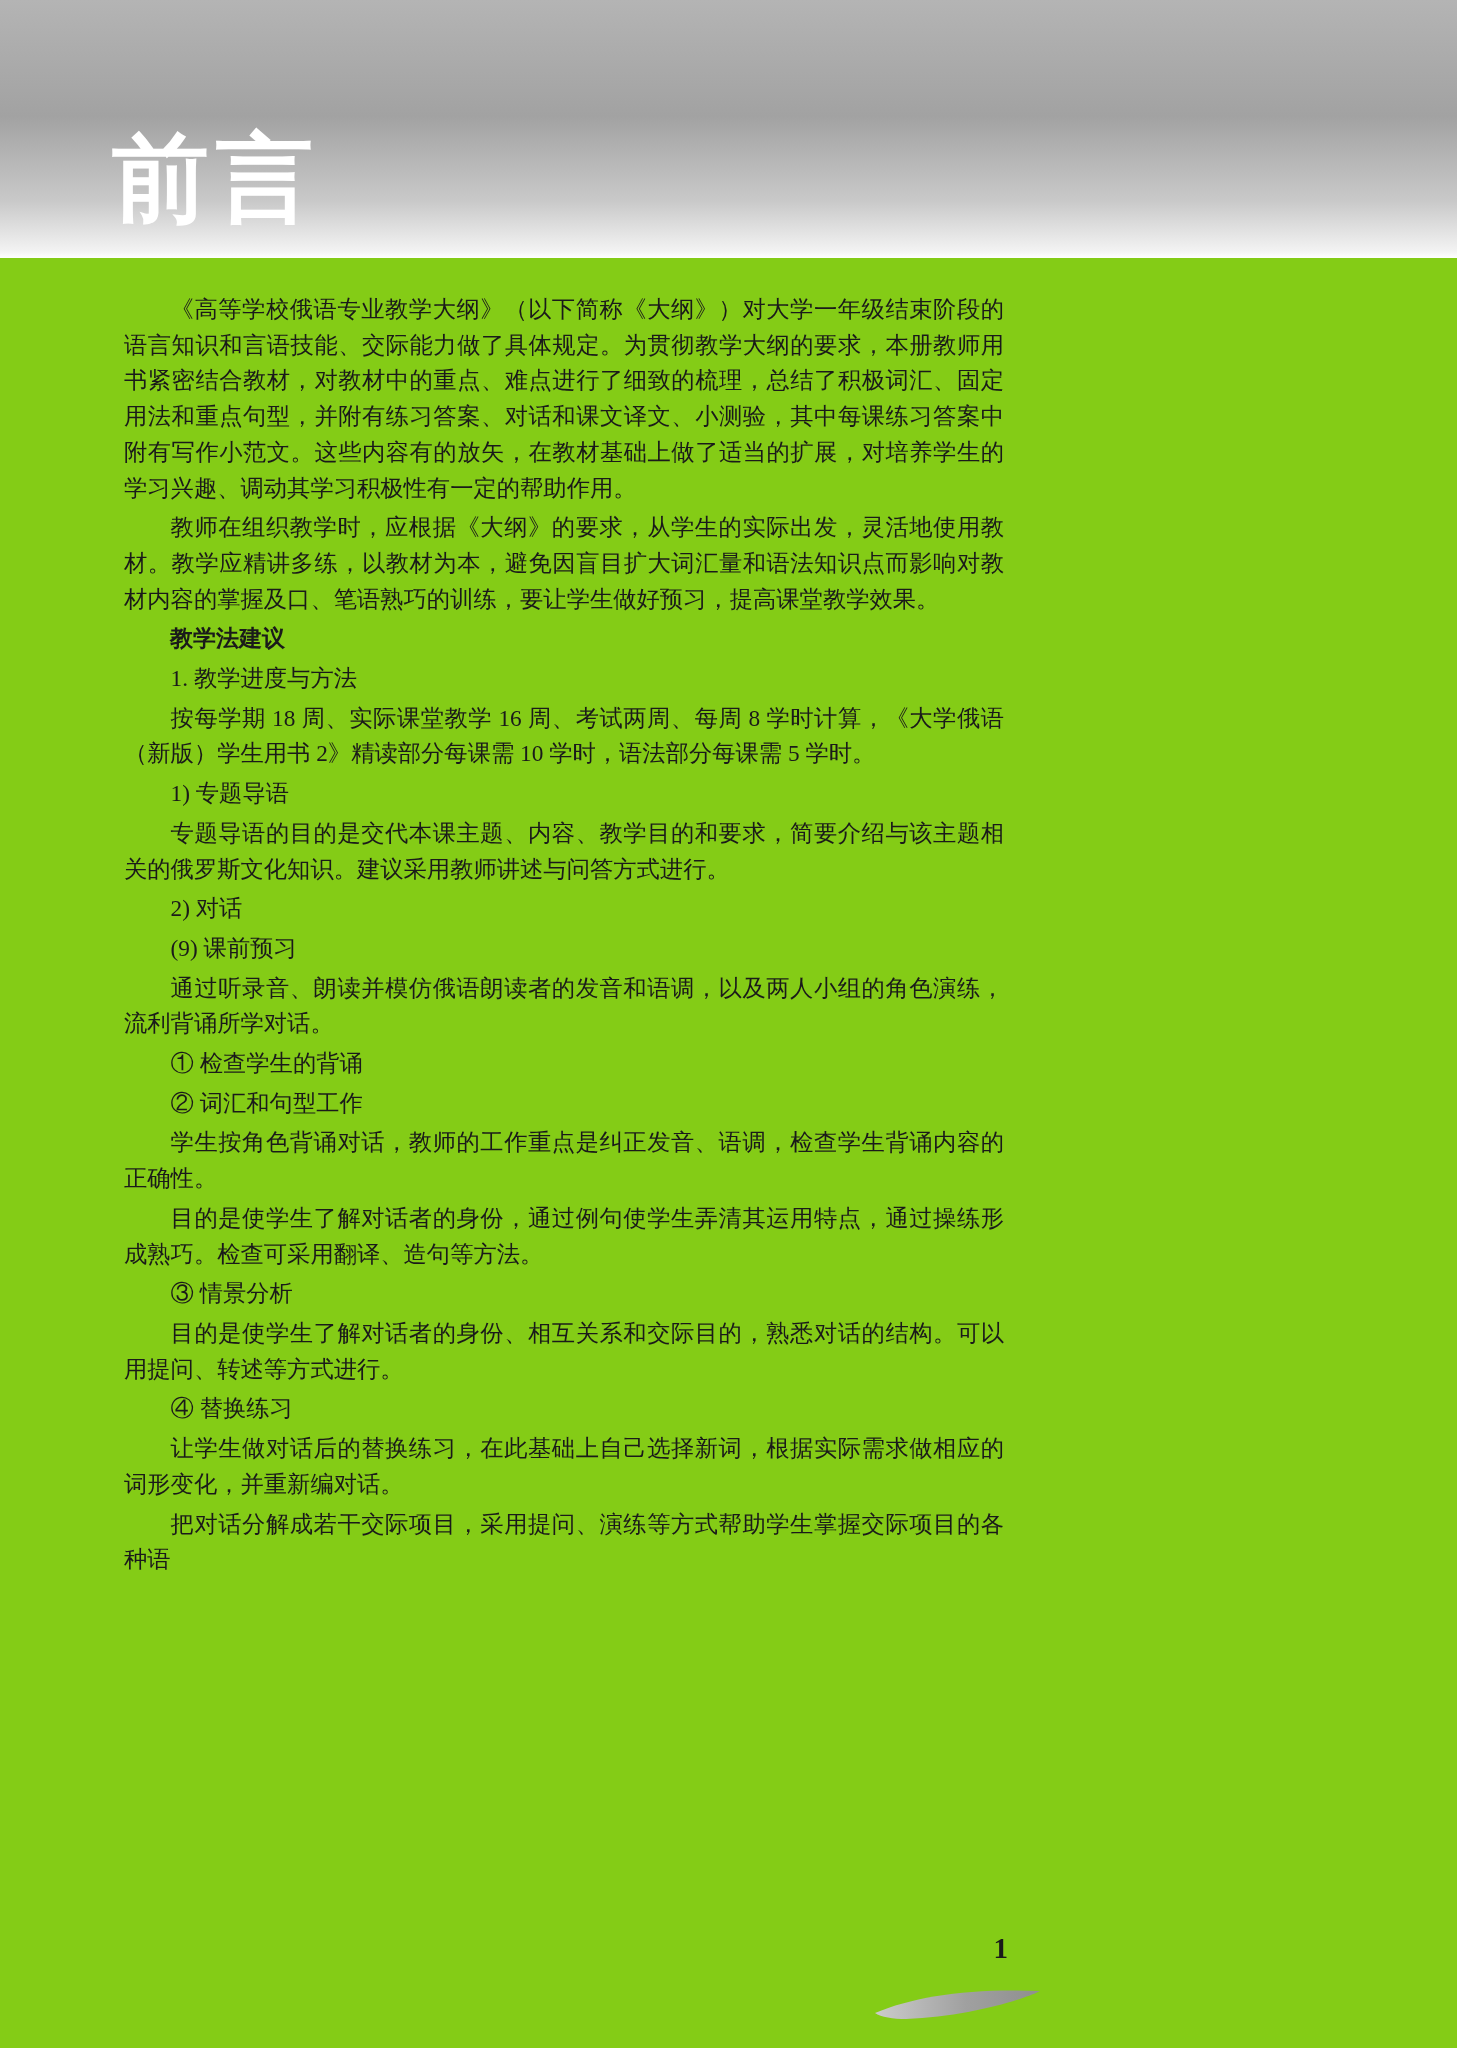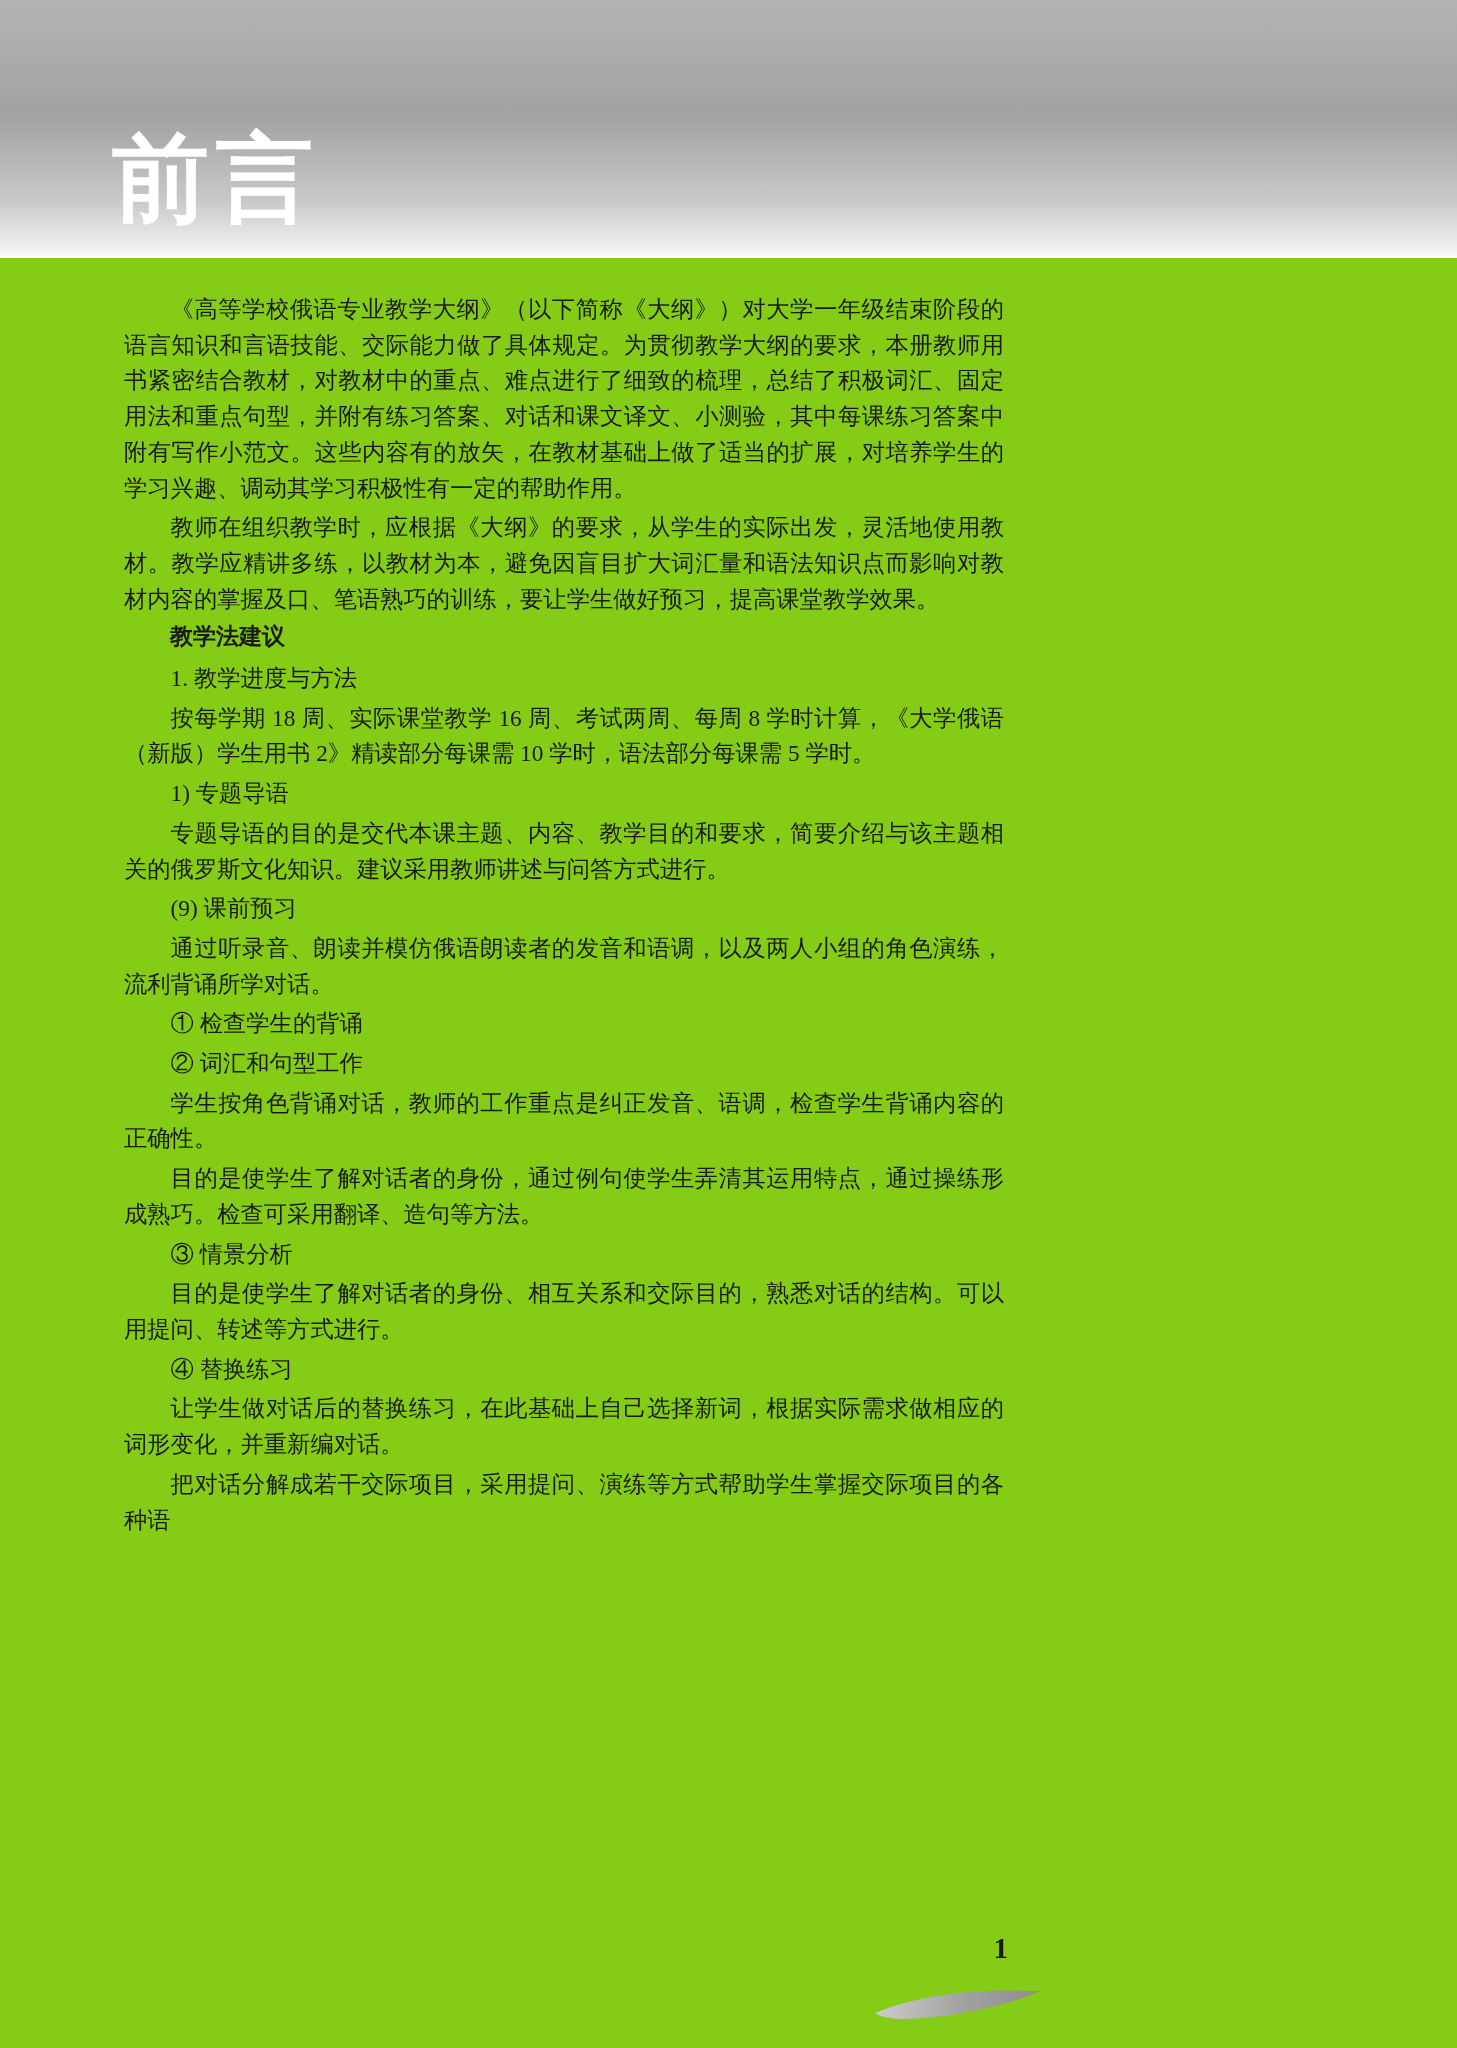--- a/index.html
+++ b/index.html
@@ -55,21 +55,21 @@
   }
 
   .content-column p {
     margin: 4px;
     padding: 0;
     text-indent: 2em;
   }
 
   .content-column p.heading {
     font-weight: bold;
-    font-family: Liberation Mono, monospace;
+    font-family: Liberation Sans, sans-serif;
     font-size: 23px;
   }
 
   
   .page-number {
     position: absolute;
     left: 120px;
     top: 1932px;
     width: 888px;
     text-align: right;
@@ -97,20 +97,21 @@
 
   <div class="content-column">
 
   <p class="block para">《高等学校俄语专业教学大纲》（以下简称《大纲》）对大学一年级结束阶段的语言知识和言语技能、交际能力做了具体规定。为贯彻教学大纲的要求，本册教师用书紧密结合教材，对教材中的重点、难点进行了细致的梳理，总结了积极词汇、固定用法和重点句型，并附有练习答案、对话和课文译文、小测验，其中每课练习答案中附有写作小范文。这些内容有的放矢，在教材基础上做了适当的扩展，对培养学生的学习兴趣、调动其学习积极性有一定的帮助作用。</p>
       <p class="block para">教师在组织教学时，应根据《大纲》的要求，从学生的实际出发，灵活地使用教材。教学应精讲多练，以教材为本，避免因盲目扩大词汇量和语法知识点而影响对教材内容的掌握及口、笔语熟巧的训练，要让学生做好预习，提高课堂教学效果。</p>
       <p class="block heading">教学法建议</p>
       <p class="block item">1. 教学进度与方法</p>
       <p class="block para">按每学期 18 周、实际课堂教学 16 周、考试两周、每周 8 学时计算，《大学俄语（新版）学生用书 2》精读部分每课需 10 学时，语法部分每课需 5 学时。</p>
       <p class="block item">1) 专题导语</p>
       <p class="block para">专题导语的目的是交代本课主题、内容、教学目的和要求，简要介绍与该主题相关的俄罗斯文化知识。建议采用教师讲述与问答方式进行。</p>
+      <p class="block item">2) 对话</p>
       <p class="block item">(9) 课前预习</p>
       <p class="block para">通过听录音、朗读并模仿俄语朗读者的发音和语调，以及两人小组的角色演练，流利背诵所学对话。</p>
       <p class="block item">① 检查学生的背诵</p>
       <p class="block item">② 词汇和句型工作</p>
       <p class="block para">学生按角色背诵对话，教师的工作重点是纠正发音、语调，检查学生背诵内容的正确性。</p>
       <p class="block para">目的是使学生了解对话者的身份，通过例句使学生弄清其运用特点，通过操练形成熟巧。检查可采用翻译、造句等方法。</p>
       <p class="block item">③ 情景分析</p>
       <p class="block para">目的是使学生了解对话者的身份、相互关系和交际目的，熟悉对话的结构。可以用提问、转述等方式进行。</p>
       <p class="block item">④ 替换练习</p>
       <p class="block para">让学生做对话后的替换练习，在此基础上自己选择新词，根据实际需求做相应的词形变化，并重新编对话。</p>

